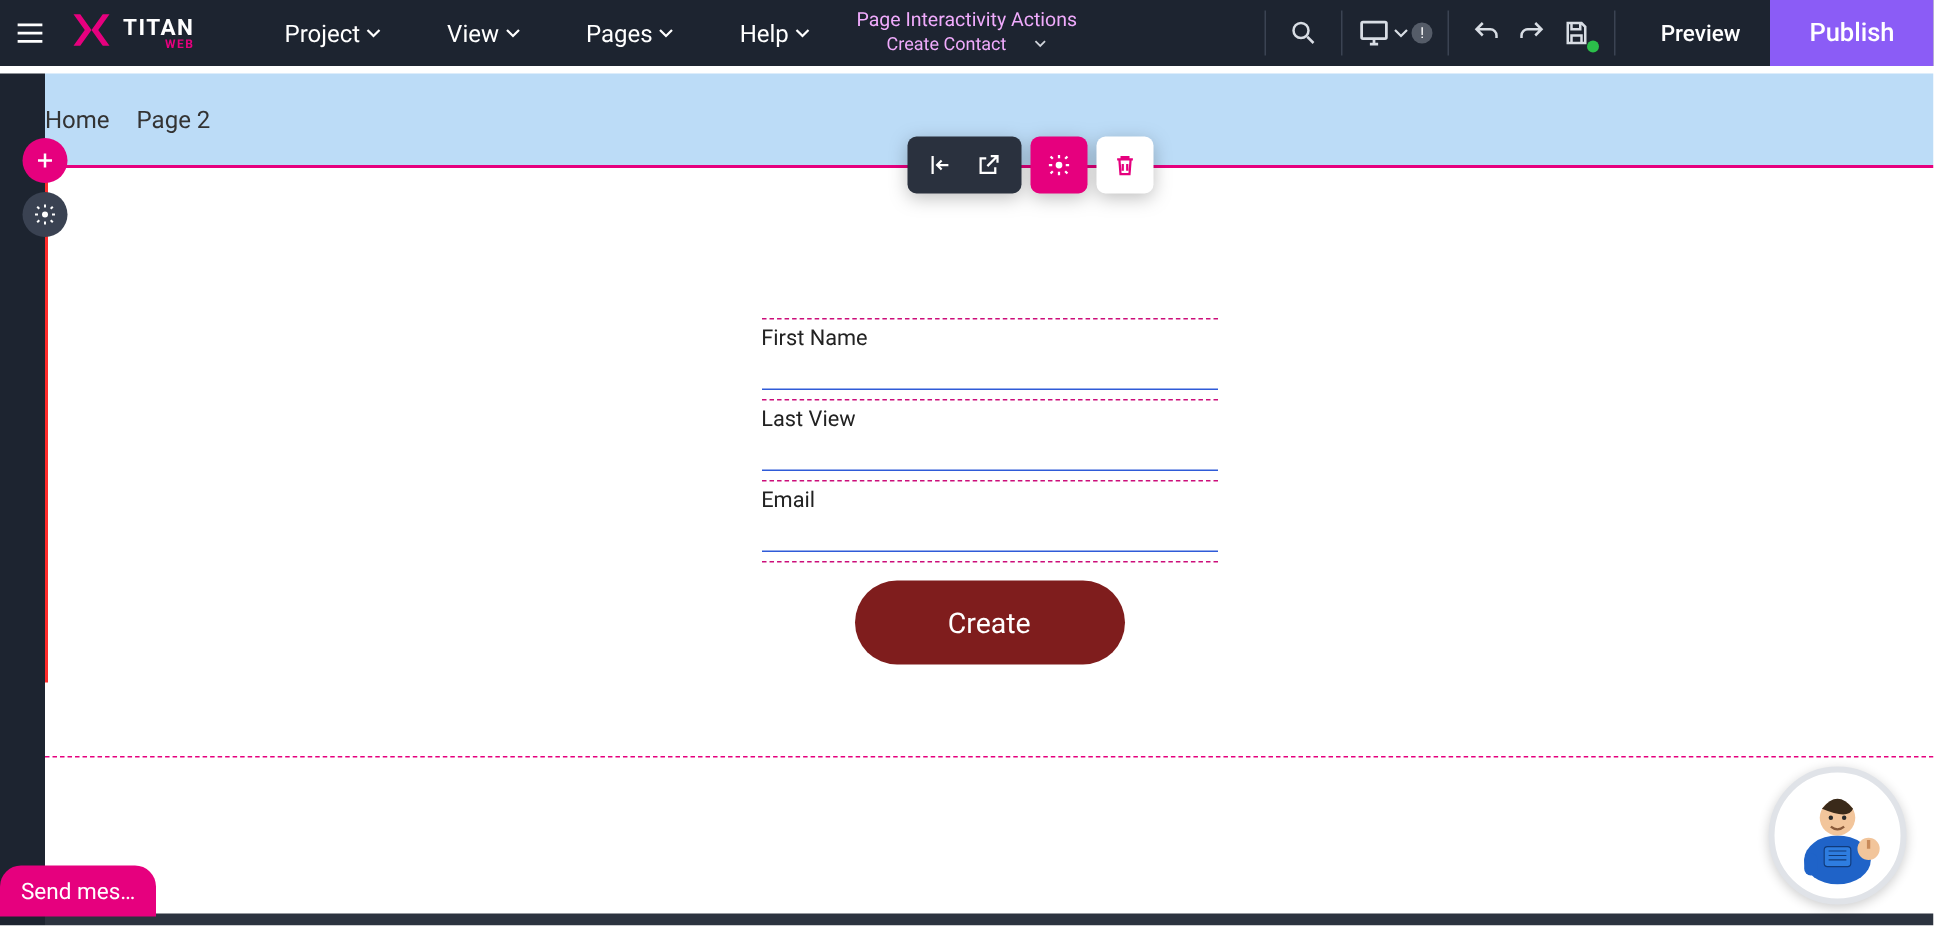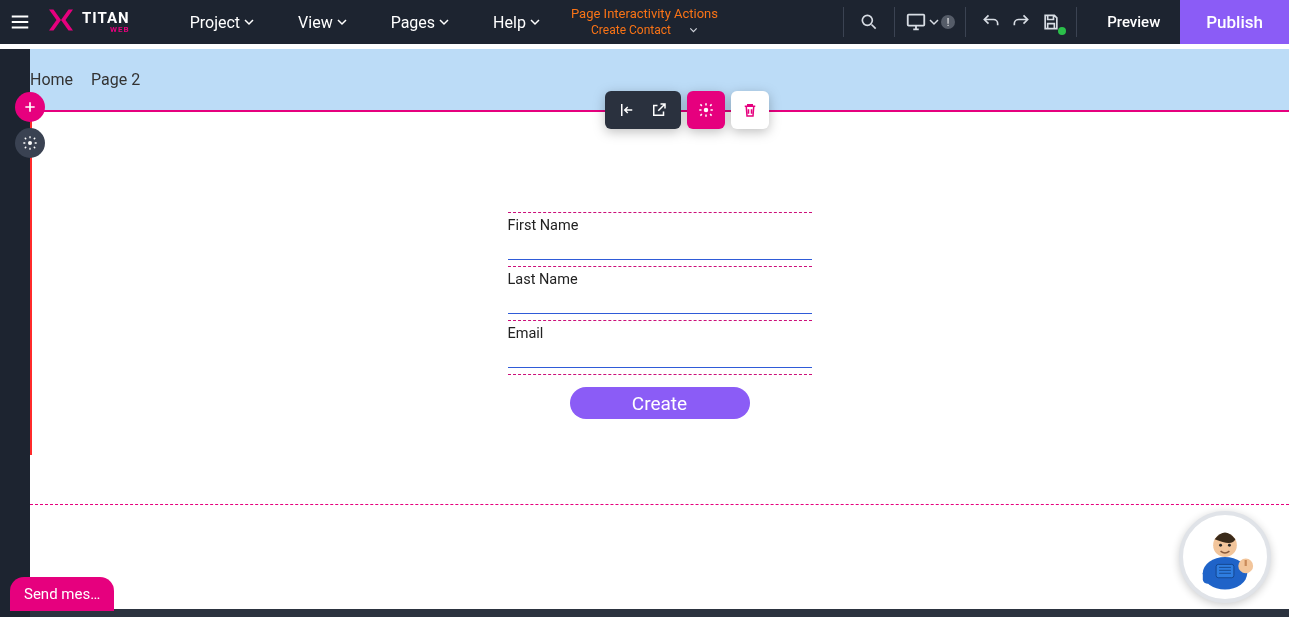--- a/index.html
+++ b/index.html
@@ -44,21 +44,21 @@
   .logo-text .t2 { font-size: 8px; font-weight: 700; letter-spacing: 1px; color: #e6007e; align-self: flex-end;}
   .menus { display: flex; align-items: center; gap: 44px; margin-left: 30px;}
   .menu-item { font-size: 16px; display: flex; align-items: center; gap: 4px; cursor: pointer; }
   .chev { width: 10px; height: 10px; }
 
   .center-info {
     position: absolute;
     left: 50%;
     transform: translateX(-50%);
     text-align: center;
-    color: #f97316;
+    color: #f0abfc;
     font-size: 13px;
     line-height: 1.2;
   }
   .center-info .sub { font-size: 12px; display: inline-flex; align-items: center; gap: 19px; justify-content: center; }
 
   .right-tools {
     margin-left: auto;
     display: flex;
     align-items: center;
     height: 100%;
@@ -155,22 +155,22 @@
   .field { margin-top: 2px; }
   .field-label { font-size: 14.5px; color:#222; margin-top: 4px; margin-bottom: 16px; }
   .field-input {
     height: 10px;
     border-bottom: 1.5px solid #2f5bd8;
     margin-bottom: 6px;
   }
 
   .create-btn {
     margin: 12px auto 0;
-    width: 180px; height: 32px;
-    background: #8b5cf6;
+    width: 180px; height: 56px;
+    background: #7f1d1d;
     border-radius: 28px;
     display:flex; align-items:center; justify-content:center;
     color:#fff; font-size:19px;
   }
 
   
   .elem-toolbar {
     position:absolute;
     left: 605px; top: 91px;
     display:flex; gap:6px;
@@ -182,21 +182,21 @@
     display:flex; align-items:center; justify-content:center;
   }
   .et-dark { background:#2a313e; }
   .et-dark.double { width:76px; gap:14px; }
   .et-pink { background:#e6007e; }
   .et-white { background:#fff; }
   .et-btn svg { width:18px; height:18px; }
 
   
   .send-pill {
-    position:absolute; left:10px; bottom:6px;
+    position:absolute; left:0; bottom:6px;
     background:#e6007e; color:#fff;
     padding: 8px 14px; border-radius: 14px 14px 0 0;
     font-size:15px;
     z-index:9;
   }
 
   
   .mascot {
     position:absolute; right:18px; bottom:14px;
     width:92px; height:92px; border-radius:50%;
@@ -336,21 +336,21 @@
   <div class="full-dashed a"></div>
 
   <div class="form-wrap">
     <div class="dashed-top"></div>
     <div class="field">
       <div class="field-label">First Name</div>
       <div class="field-input"></div>
     </div>
     <div class="dashed-mid1"></div>
     <div class="field">
-      <div class="field-label">Last Name</div>
+      <div class="field-label">Last View</div>
       <div class="field-input"></div>
     </div>
     <div class="dashed-mid2"></div>
     <div class="field">
       <div class="field-label">Email</div>
       <div class="field-input"></div>
     </div>
     <div class="dashed-mid3"></div>
     <div class="create-btn">Create</div>
   </div>

